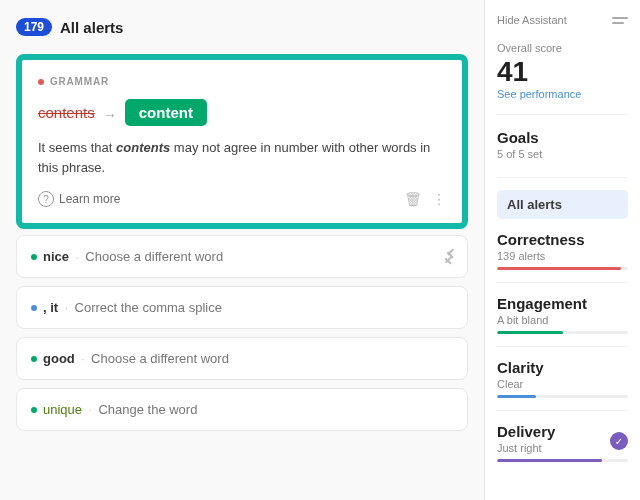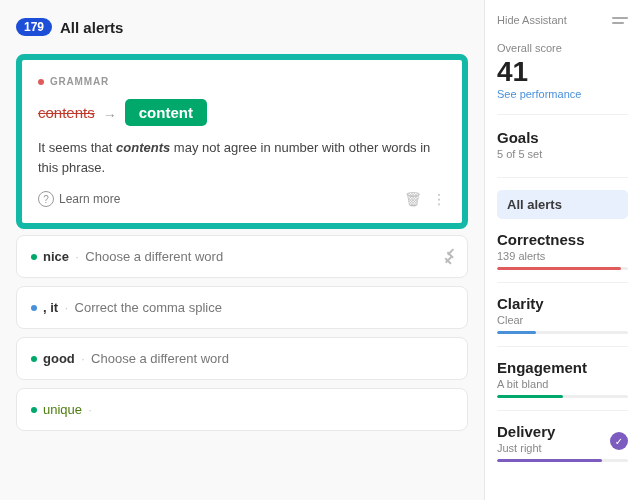--- a/index.html
+++ b/index.html
@@ -388,20 +388,21 @@
         <span style="color:#ccc;">·</span>
         <span style="color:#777;">Choose a different word</span>
       </div>
 
     </div>
       <div class="alert-item">
       <div class="alert-item-left">
         <div style="width:6px;height:6px;border-radius:50%;background:#00a86b;flex-shrink:0;"></div>
         <span style="font-weight:400;color:#4d7c0f;">unique</span>
         <span style="color:#ccc;">·</span>
+        <span style="color:#777;">Change the word</span>
       </div>
 
     </div>
     </div>
 </div>
 
 <div class="right-panel">
 
   <div class="right-header">
     <span class="hide-assistant">Hide Assistant</span>
@@ -428,32 +429,32 @@
 
   <div class="sidebar-section">
     <div class="sidebar-section-title">Correctness</div>
     <div class="sidebar-section-sub">139 alerts</div>
     <div class="progress-bar">
       <div class="progress-fill" style="width:95%; background:#e05c5c;"></div>
     </div>
   </div>
 
   <div class="sidebar-section">
+    <div class="sidebar-section-title">Engagement</div>
+    <div class="sidebar-section-sub">A bit bland</div>
+    <div class="progress-bar">
+      <div class="progress-fill" style="width:50%; background:#00a86b;"></div>
+    </div>
+  </div>
+
+  <div class="sidebar-section">
     <div class="sidebar-section-title">Clarity</div>
     <div class="sidebar-section-sub">Clear</div>
     <div class="progress-bar">
       <div class="progress-fill" style="width:30%; background:#4a90d9;"></div>
-    </div>
-  </div>
-
-  <div class="sidebar-section">
-    <div class="sidebar-section-title">Engagement</div>
-    <div class="sidebar-section-sub">A bit bland</div>
-    <div class="progress-bar">
-      <div class="progress-fill" style="width:50%; background:#00a86b;"></div>
     </div>
   </div>
 
   <div class="sidebar-section">
     <div class="sidebar-section-row">
       <div>
         <div class="sidebar-section-title">Delivery</div>
         <div class="sidebar-section-sub">Just right</div>
       </div>
       <div class="check-icon">✓</div>

